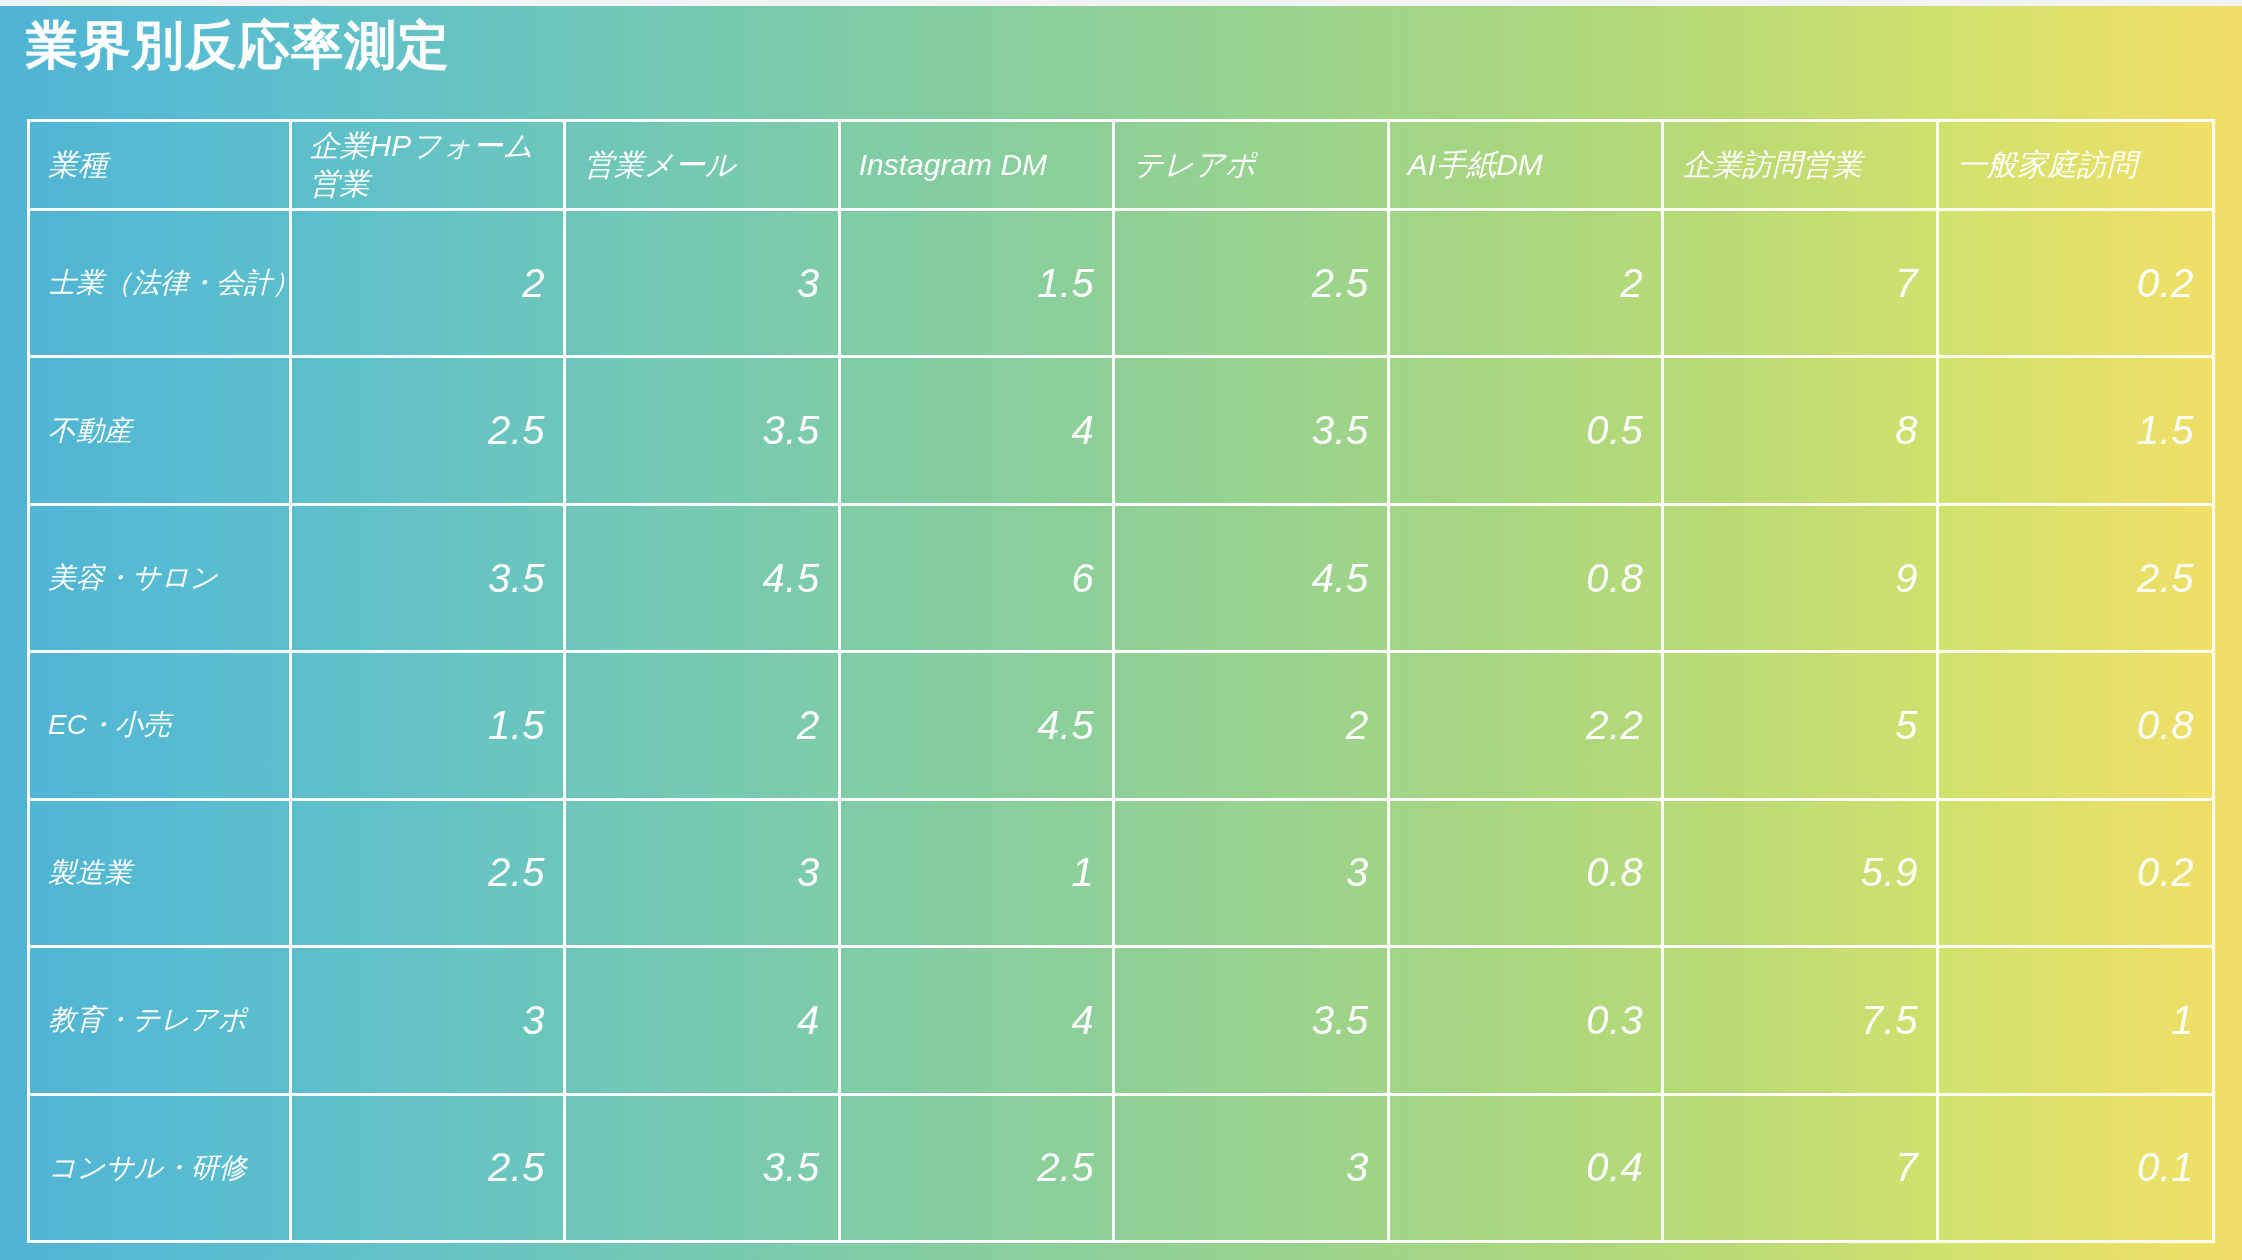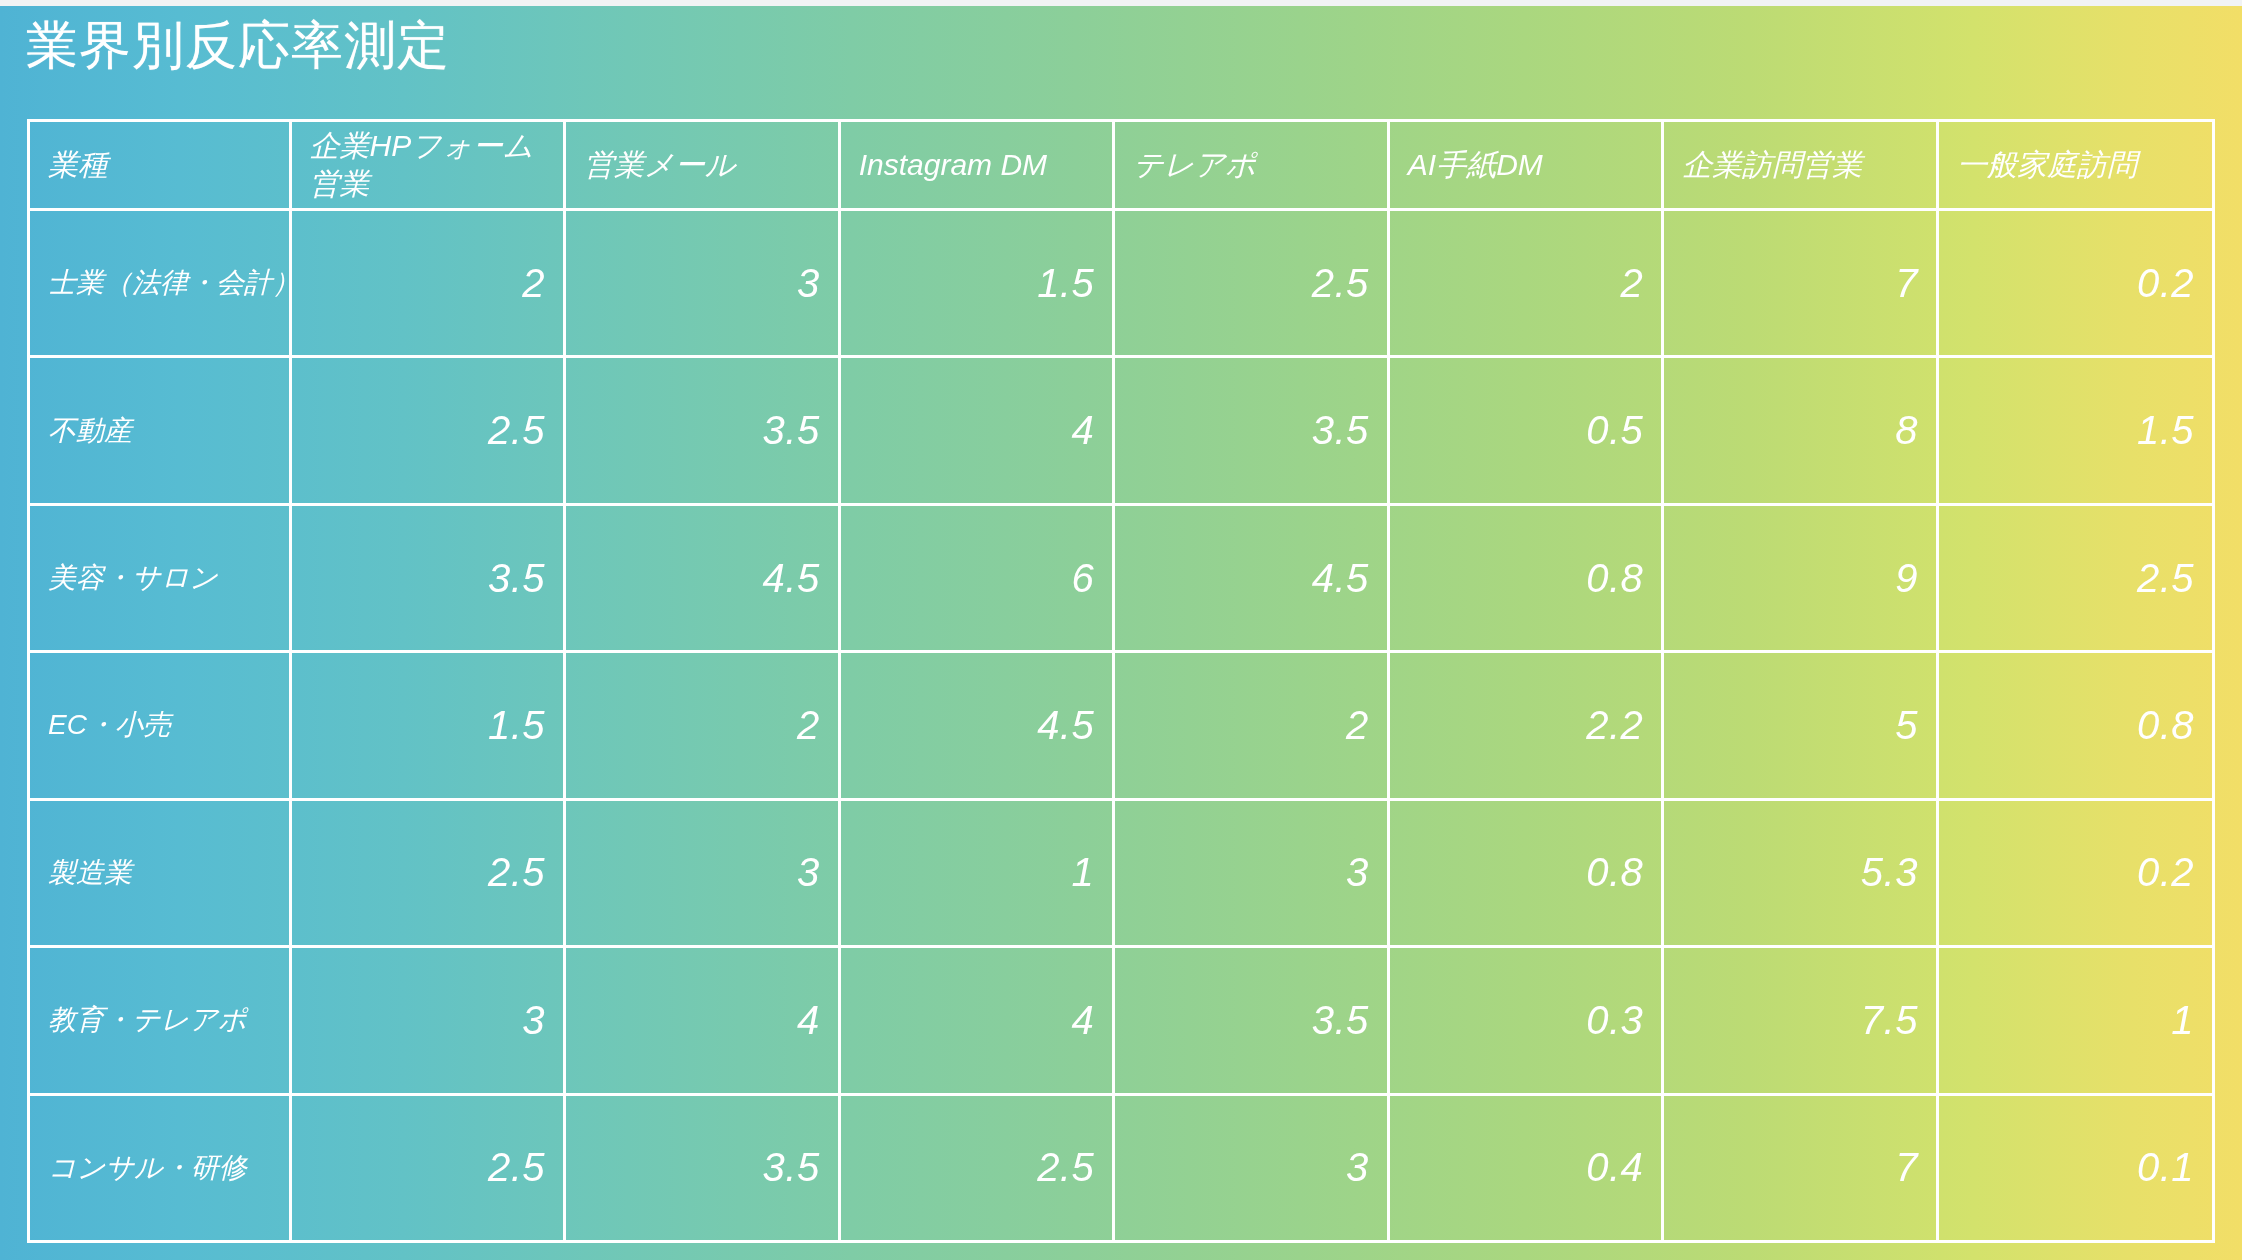--- a/index.html
+++ b/index.html
@@ -30,21 +30,21 @@
         #f2de67 100%);
     font-family: "Liberation Sans", "DejaVu Sans", sans-serif;
     box-sizing: border-box;
     border-top: 6px solid #f1f3f4;
   }
   #title {
     position: absolute;
     left: 26px;
     top: 8px;
     font-size: 52px;
-    font-weight: 400;
+    font-weight: 700;
     color: #ffffff;
     letter-spacing: 1px;
     line-height: 1.2;
     white-space: nowrap;
     text-shadow: 0 0 1px rgba(255,255,255,0.6);
   }
   #table-wrap {
     position: absolute;
     left: 27px;
     top: 113px;
@@ -171,21 +171,21 @@
           <td class="val">5</td>
           <td class="val">0.8</td>
         </tr>
         <tr>
           <th class="rowhead">製造業</th>
           <td class="val">2.5</td>
           <td class="val">3</td>
           <td class="val">1</td>
           <td class="val">3</td>
           <td class="val">0.8</td>
-          <td class="val">5.3</td>
+          <td class="val">5.9</td>
           <td class="val">0.2</td>
         </tr>
         <tr>
           <th class="rowhead">教育・テレアポ</th>
           <td class="val">3</td>
           <td class="val">4</td>
           <td class="val">4</td>
           <td class="val">3.5</td>
           <td class="val">0.3</td>
           <td class="val">7.5</td>

